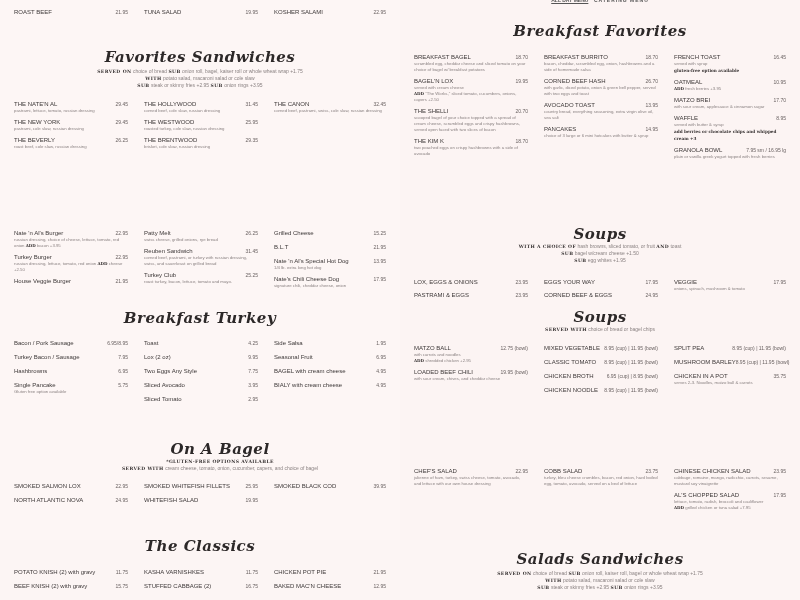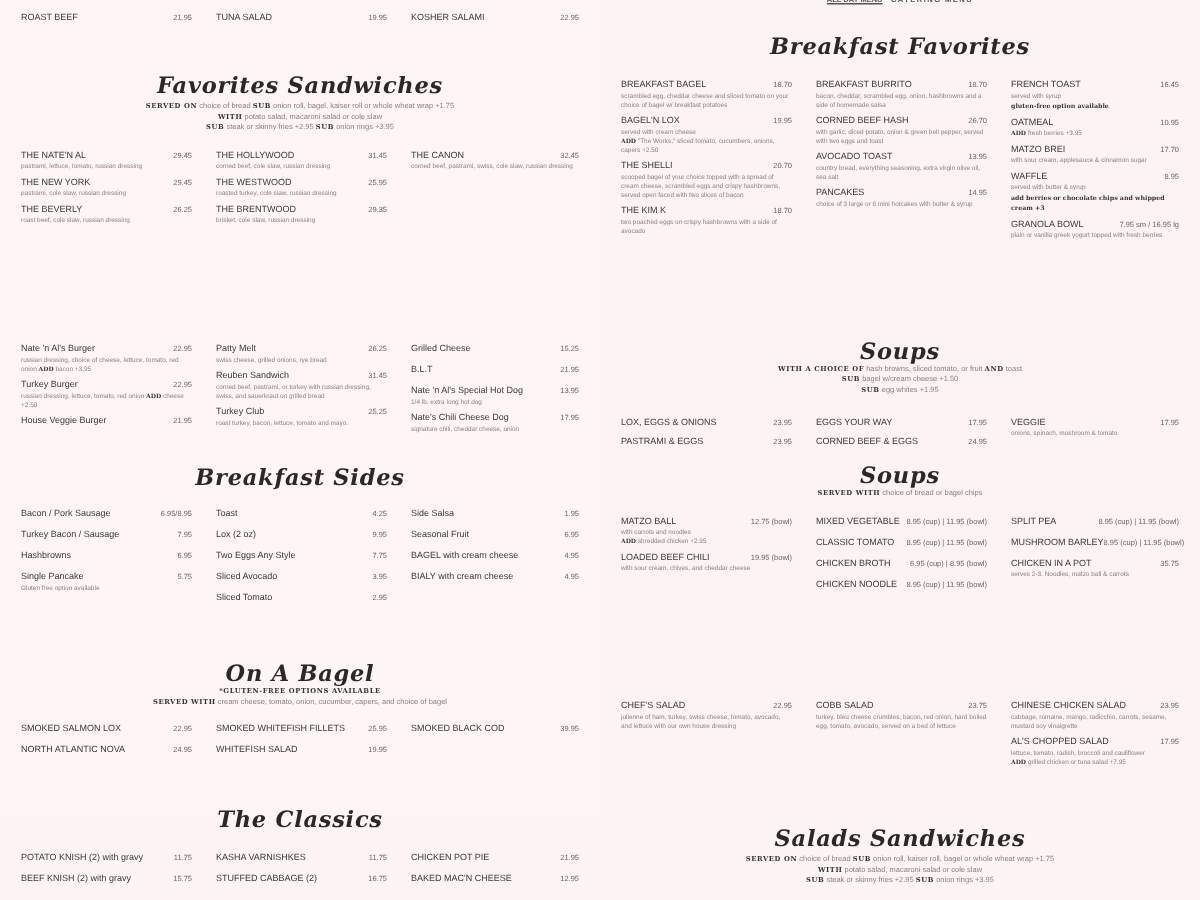--- a/index.html
+++ b/index.html
@@ -186,21 +186,21 @@
           <div class="row">
             <span class="name">Nate's Chili Cheese Dog</span>
             <span class="price">17.95</span>
           </div>
           <div class="desc">signature chili, cheddar cheese, onion</div>
         </div>
     </div>
   </div>
 
   <div class="sec" style="top:309px;">
-    <div class="title">Breakfast Sides</div>
+    <div class="title">Breakfast Turkey</div>
   </div>
   <div class="cols" style="top:340px;">
     <div class="col">
       <div class="item" style="margin-bottom:8px;">
           <div class="row">
             <span class="name">Bacon / Pork Sausage</span>
             <span class="price">6.95/8.95</span>
           </div>
         </div>
       <div class="item" style="margin-bottom:8px;">
@@ -276,21 +276,21 @@
         </div>
       <div class="item">
           <div class="row">
             <span class="name">BIALY with cream cheese</span>
             <span class="price">4.95</span>
           </div>
         </div>
     </div>
   </div>
 
-  <div class="sec" style="top:440px;">
+  <div class="sec" style="top:440px;margin-left:20px;">
     <div class="title">On A Bagel</div>
     <div class="sub"><b>*gluten-free options available</b><br><b>served with</b> <span>cream cheese, tomato, onion, cucumber, capers, and choice of bagel</span></div>
   </div>
   <div class="cols" style="top:483px;">
     <div class="col">
       <div class="item" style="margin-bottom:8px;">
           <div class="row">
             <span class="name">SMOKED SALMON LOX</span>
             <span class="price">22.95</span>
           </div>

